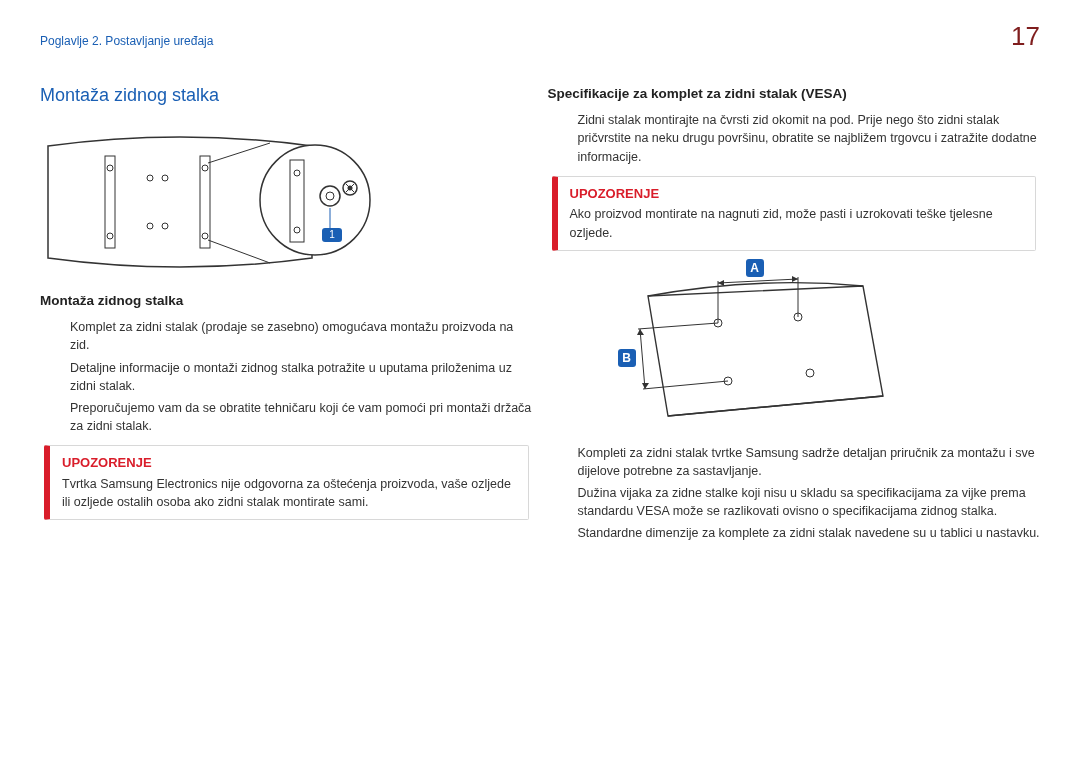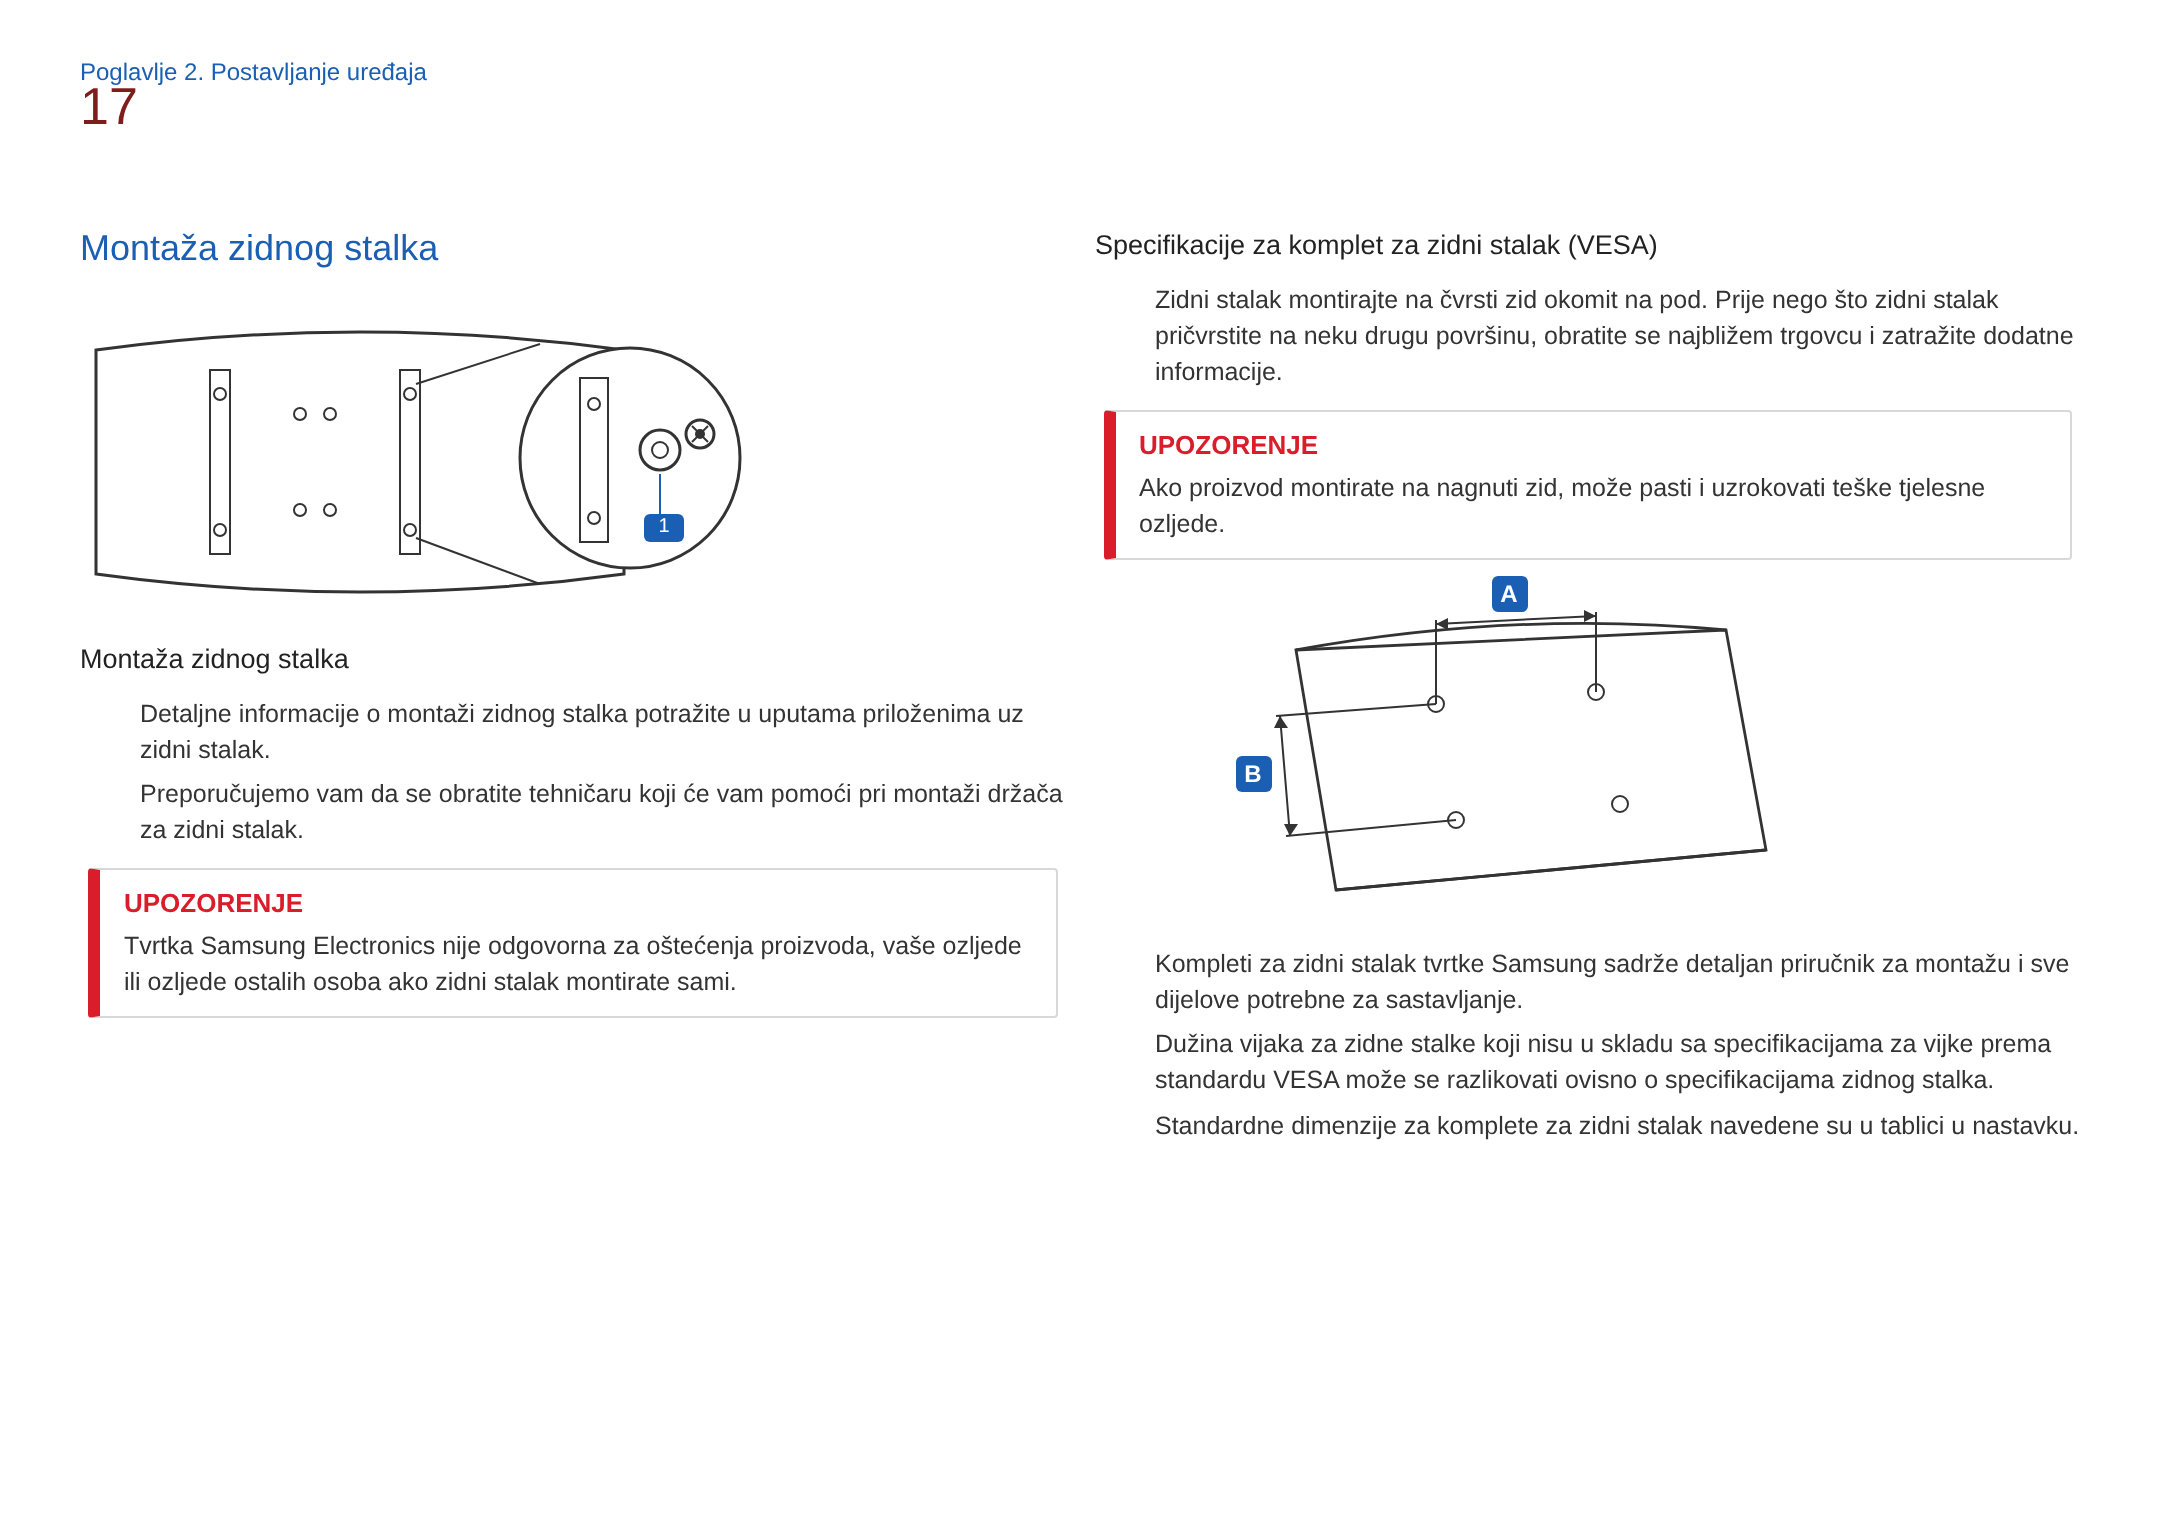--- a/index.html
+++ b/index.html
@@ -17,23 +17,22 @@
   .page {
     position: relative;
     width: 1080px;
     height: 763px;
     box-sizing: border-box;
     padding: 28px 40px 40px 40px;
   }
   .header-row {
     display: flex;
     justify-content: space-between;
-    align-items: flex-start;
-    margin-bottom: 38px;
-    flex-direction: column;
+    align-items: center;
+    margin-bottom: 26px;
   }
   .chapter {
     color: #1a5fb4;
     font-size: 12px;
   }
   .page-number {
     color: #7f1d1d;
     font-size: 26px;
     font-weight: 400;
     margin-top: -10px;
@@ -46,21 +45,21 @@
     flex: 1;
     min-width: 0;
   }
   .section-title {
     color: #1a5fb4;
     font-size: 18px;
     font-weight: 400;
     margin: 0 0 10px 0;
   }
   .subsection {
-    font-weight: normal;
+    font-weight: bold;
     font-size: 13.5px;
     margin: 6px 0 8px 0;
     color: #222;
   }
   .body-text {
     color: #333;
     font-size: 12.5px;
     margin: 4px 0;
   }
   .indent {
@@ -177,20 +176,21 @@
           <line x1="314" y1="66" x2="306" y2="74" stroke="#333" stroke-width="1"></line>
 
           <line x1="290" y1="90" x2="290" y2="110" stroke="#1a5fb4" stroke-width="1"></line>
         </svg>
         <span class="callout-num" style="position:absolute; left:282px; top:110px;">1</span>
       </div>
 
 
       <div class="subsection">Montaža zidnog stalka</div>
 
+      <p class="body-text indent">Komplet za zidni stalak (prodaje se zasebno) omogućava montažu proizvoda na zid.</p>
       <p class="body-text indent">Detaljne informacije o montaži zidnog stalka potražite u uputama priloženima uz zidni stalak.</p>
       <p class="body-text indent">Preporučujemo vam da se obratite tehničaru koji će vam pomoći pri montaži držača za zidni stalak.</p>
 
       <div class="warning-box">
         <div class="warning-title">UPOZORENJE</div>
         <div class="warning-body">Tvrtka Samsung Electronics nije odgovorna za oštećenja proizvoda, vaše ozljede ili ozljede ostalih osoba ako zidni stalak montirate sami.</div>
       </div>
 
     </div>
 

